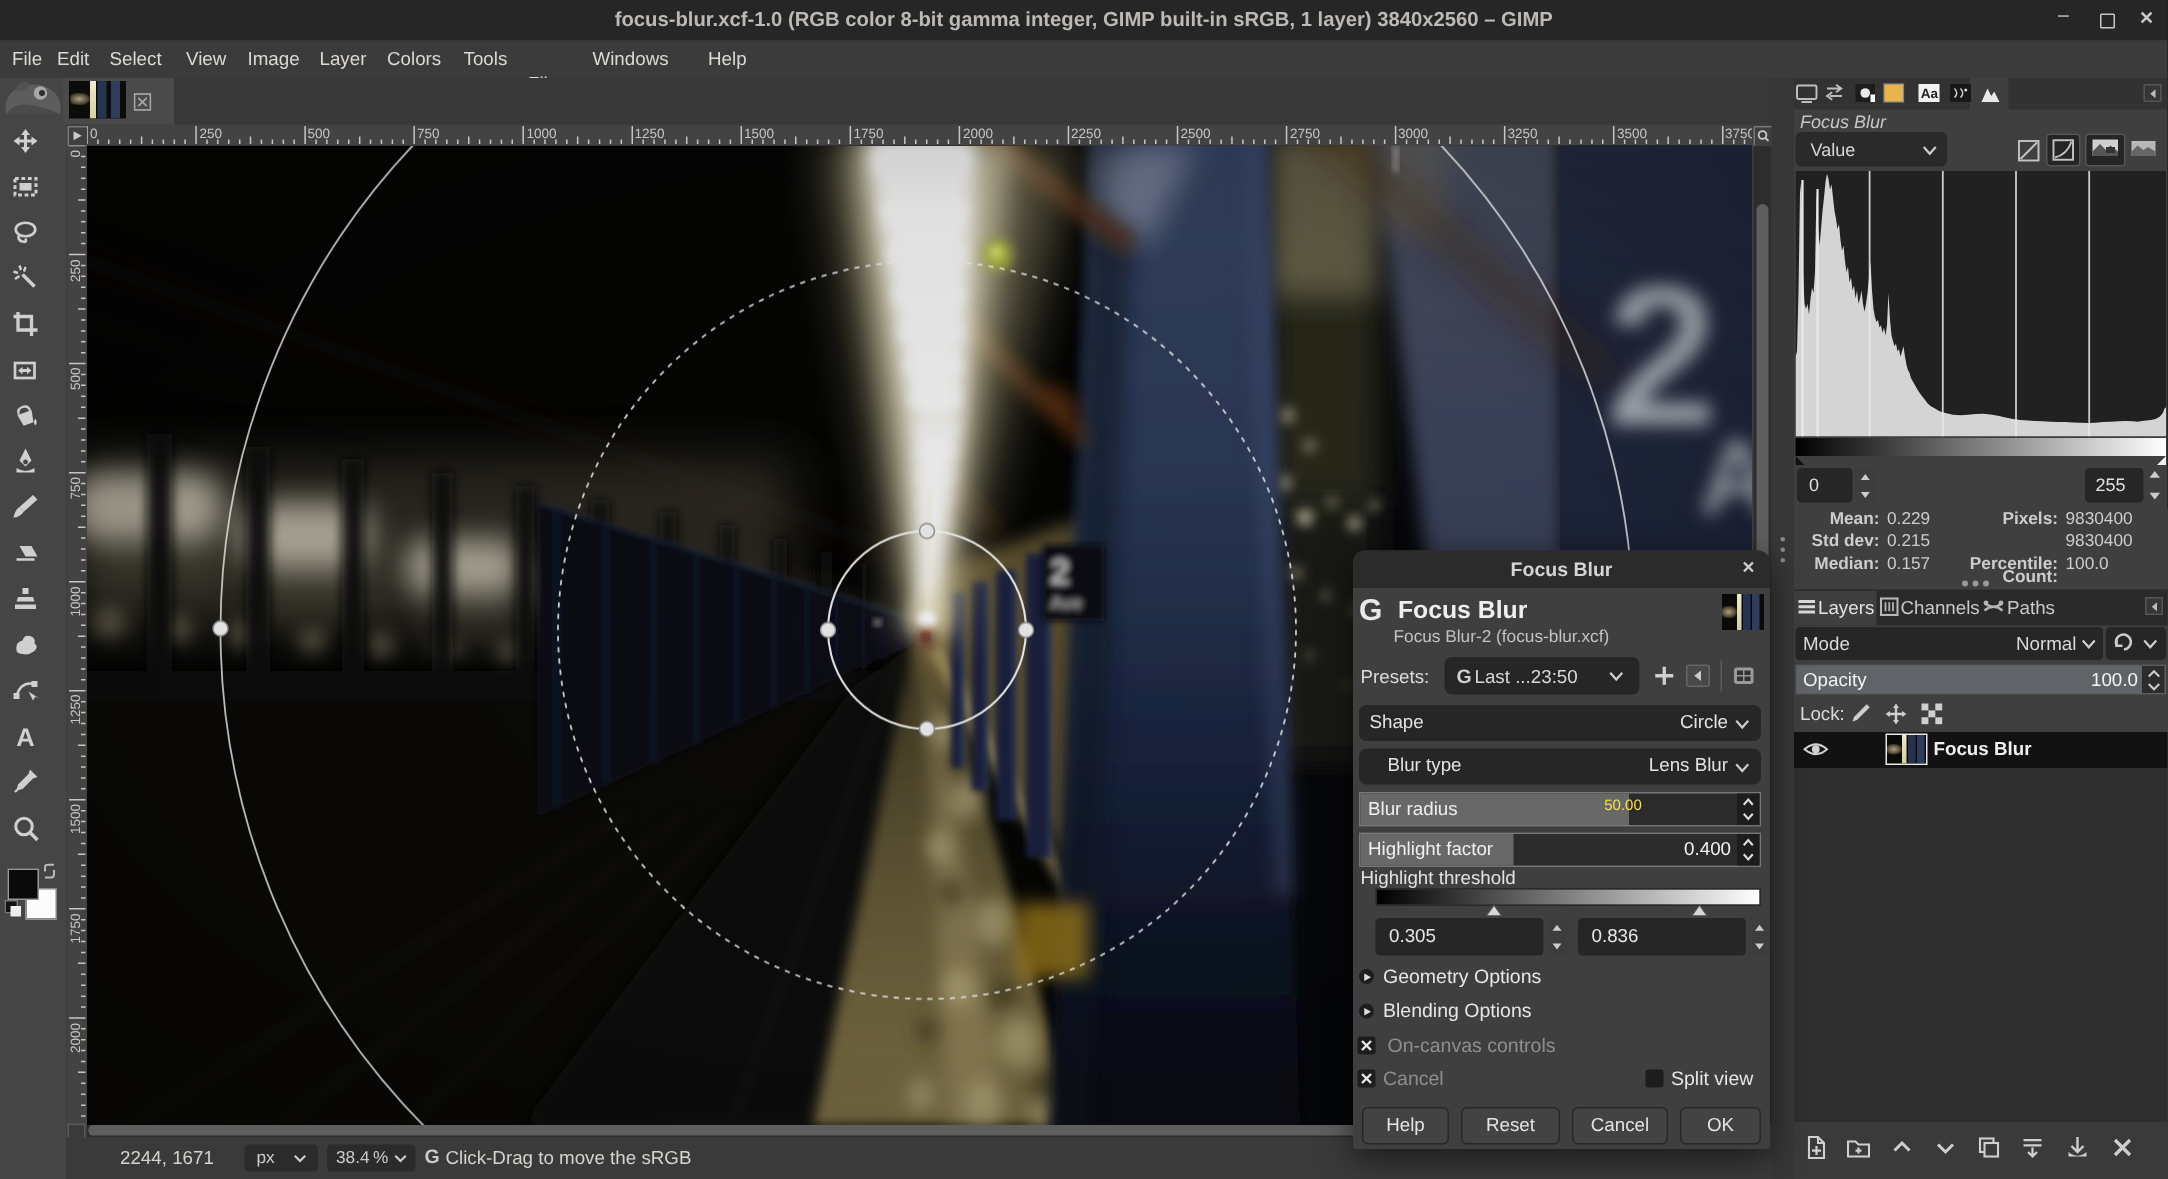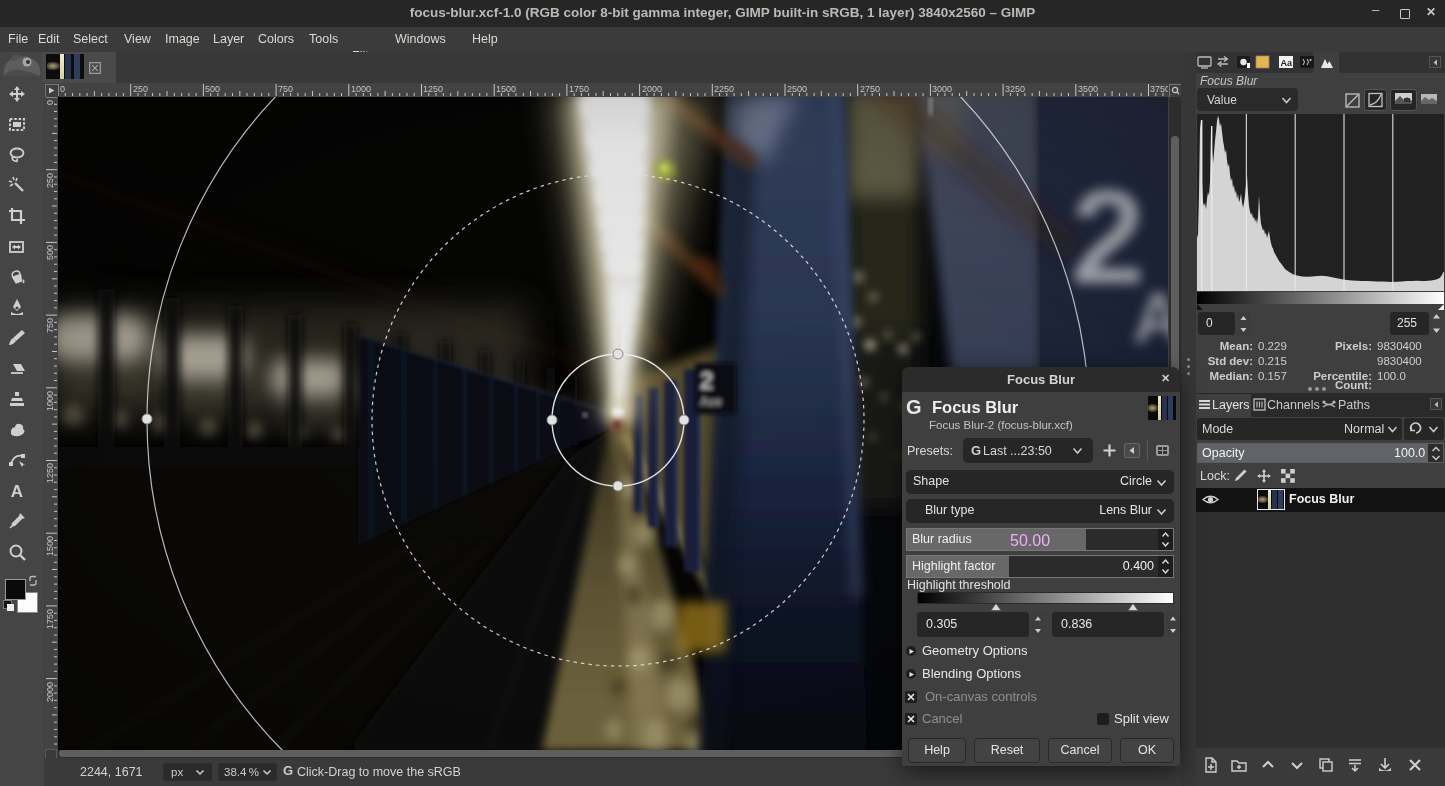--- a/index.html
+++ b/index.html
@@ -705,21 +705,21 @@
 <div class="tx" style="left:913px;top:503px;font-size:12.5px;color:#e2e2e2;margin-left:12px;">Blur type</div>
 <div class="tx" style="left:906px;top:503px;width:246px;text-align:right;font-size:12.5px;color:#e2e2e2;">Lens Blur</div>
 <svg class="abs" style="left:1156px;top:508px" width="11" height="8" viewBox="0 0 11 8">
     <path d="M1.5 1.5 L5.5 6 L9.5 1.5" fill="none" stroke="#ccc" stroke-width="1.5"></path>
   </svg>
 
 <div class="abs" style="left:906px;top:528px;width:268px;height:23px;background:#2b2b2b;border:1px solid #777;box-sizing:border-box;"></div>
 <div class="abs" style="left:907px;top:529px;width:179px;height:21px;background:#686868;"></div>
 <div class="abs" style="left:1158px;top:529px;width:15px;height:21px;background:#1d1d1d;"></div>
 <div class="tx" style="left:912px;top:532px;font-size:12.5px;color:#f0f0f0;">Blur radius</div>
-<div class="tx" style="left:1010px;top:532px;width:144px;text-align:left;font-size:16px;color:#f0abfc;">50.00</div>
+<div class="tx" style="left:1010px;top:532px;width:144px;text-align:center;font-size:10px;color:#fde047;">50.00</div>
 <svg class="abs" style="left:1161px;top:531px" width="9" height="17" viewBox="0 0 9 17">
     <path d="M1.5 5.5 L4.5 2 L7.5 5.5" fill="none" stroke="#ddd" stroke-width="1.4"></path>
     <path d="M1.5 11.5 L4.5 15 L7.5 11.5" fill="none" stroke="#ddd" stroke-width="1.4"></path>
   </svg>
 
 <div class="abs" style="left:906px;top:555px;width:268px;height:23px;background:#2b2b2b;border:1px solid #777;box-sizing:border-box;"></div>
 <div class="abs" style="left:907px;top:556px;width:102px;height:21px;background:#686868;"></div>
 <div class="abs" style="left:1158px;top:556px;width:15px;height:21px;background:#1d1d1d;"></div>
 <div class="tx" style="left:912px;top:559px;font-size:12.5px;color:#f0f0f0;">Highlight factor</div>
 <div class="tx" style="left:1010px;top:559px;width:144px;text-align:right;font-size:12.5px;color:#f0f0f0;">0.400</div>

